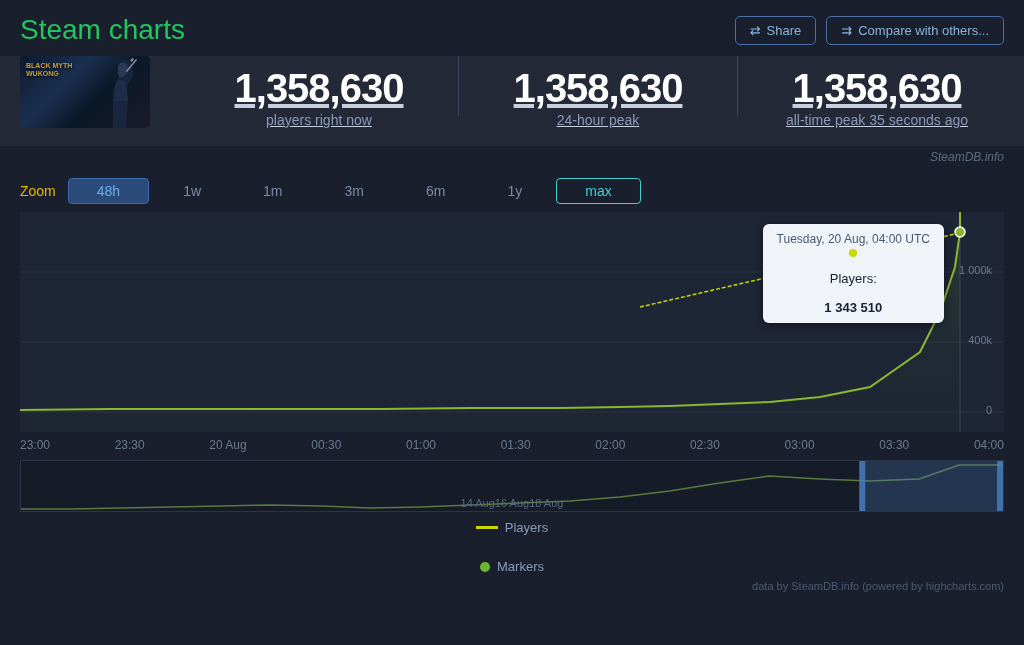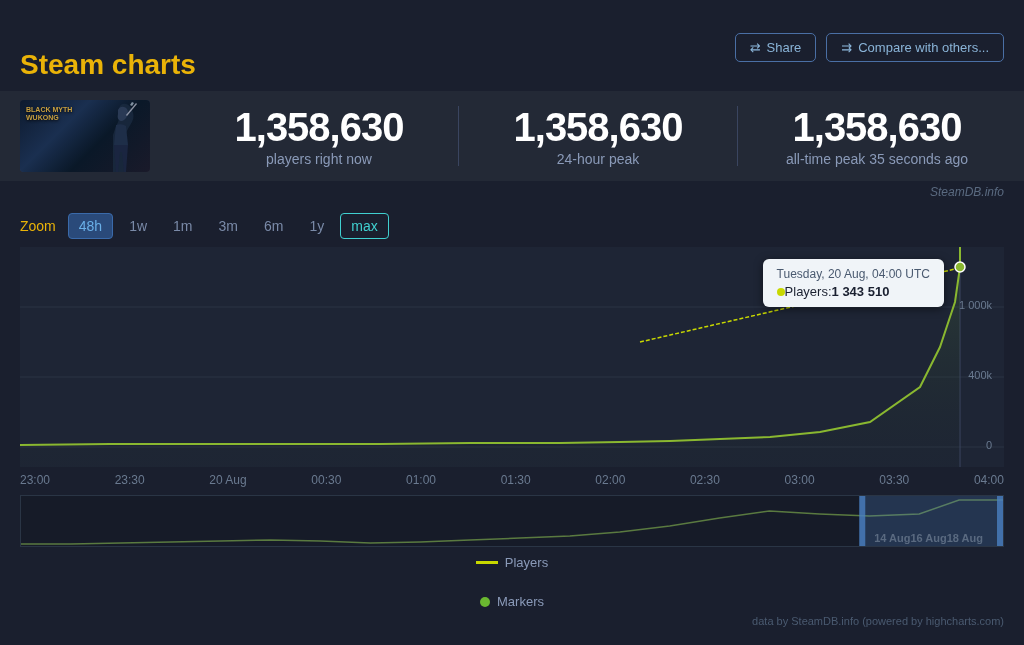--- a/index.html
+++ b/index.html
@@ -15,23 +15,22 @@
     
     .header {
       display: flex;
       align-items: center;
       justify-content: space-between;
       padding: 14px 20px 10px 20px;
       background: #1a1f2e;
     }
     .header-title {
       font-size: 28px;
-      font-weight: 700;
-      color: #eab308;
-      margin-top: 35px;
+      font-weight: 400;
+      color: #22c55e;
     }
     .header-buttons {
       display: flex;
       gap: 10px;
     }
     .header-btn {
       background: transparent;
       border: 1.5px solid #4a6fa5;
       color: #8ab4d8;
       padding: 6px 14px;
@@ -40,25 +39,25 @@
       cursor: pointer;
       display: flex;
       align-items: center;
       gap: 6px;
     }
 
     
     .stats-bar {
       background: #232936;
       display: flex;
-      align-items: center;
       padding: 0 20px;
       gap: 12px;
       min-height: 90px;
       margin-bottom: 0;
+      text-decoration: underline;
     }
     .game-thumb {
       width: 130px;
       height: 72px;
       background: linear-gradient(135deg, #1a2744 0%, #2a3a5c 40%, #1a2a44 70%, #2a2a3a 100%);
       border-radius: 4px;
       margin-right: 30px;
       position: relative;
       overflow: hidden;
       flex-shrink: 0;
@@ -113,21 +112,21 @@
     }
     .zoom-label {
       font-size: 14px;
       color: #eab308;
       margin-right: 6px;
     }
     .zoom-btn {
       background: transparent;
       border: none;
       color: #8ab4d8;
-      padding: 4px 10px;
+      padding: 4px 28px;
       border-radius: 4px;
       font-size: 14px;
       cursor: pointer;
     }
     .zoom-btn.active-blue {
       background: #2a4a7a;
       color: #6ab0e8;
       border: 1px solid #3a6aaa;
     }
     .zoom-btn.active-cyan {
@@ -170,21 +169,22 @@
     .tooltip-date {
       font-size: 12px;
       color: #4a5a70;
       margin-bottom: 3px;
     }
     .tooltip-value {
       font-size: 13px;
       color: #1a2030;
       display: flex;
       align-items: center;
-      gap: 0;
+      gap: 14px;
+      flex-direction: column;
     }
     .tooltip-dot {
       width: 8px;
       height: 8px;
       background: #c8d800;
       border-radius: 50%;
     }
 
     
     .x-axis {
@@ -423,21 +423,21 @@
     <path d="
       M0,48 L50,48 L100,47 L150,46 L200,45 L250,44 L300,45 L350,47 L400,46 L450,44 L500,42 L550,40 L600,36 L650,30 L700,22 L750,15 L800,18 L850,20 L900,18 L940,4 L984,4" fill="none" stroke="#5a7a40" stroke-width="1.5"></path>
 
     <rect x="840" y="0" width="144" height="52" fill="rgba(80,130,200,0.25)" rx="0"></rect>
 
     <rect x="840" y="0" width="6" height="52" fill="#4a80c0" opacity="0.8"></rect>
     <rect x="978" y="0" width="6" height="52" fill="#4a80c0" opacity="0.8"></rect>
   </svg>
 
   
-  <div style="display:flex;justify-content:flex-end;padding:0 20px;position:absolute;bottom:2px;left:0;right:0;font-size:11px;color:#5a6a80;font-weight:bold;">
+  <div style="display:flex;justify-content:center;padding:0 20px;position:absolute;bottom:2px;left:0;right:0;font-size:11px;color:#5a6a80;">
     <span>14 Aug</span>
     <span>16 Aug</span>
     <span>18 Aug</span>
   </div>
 </div>
 
 <div class="legend">
   <div class="legend-item">
     <div class="legend-line"></div>
     <span>Players</span>

